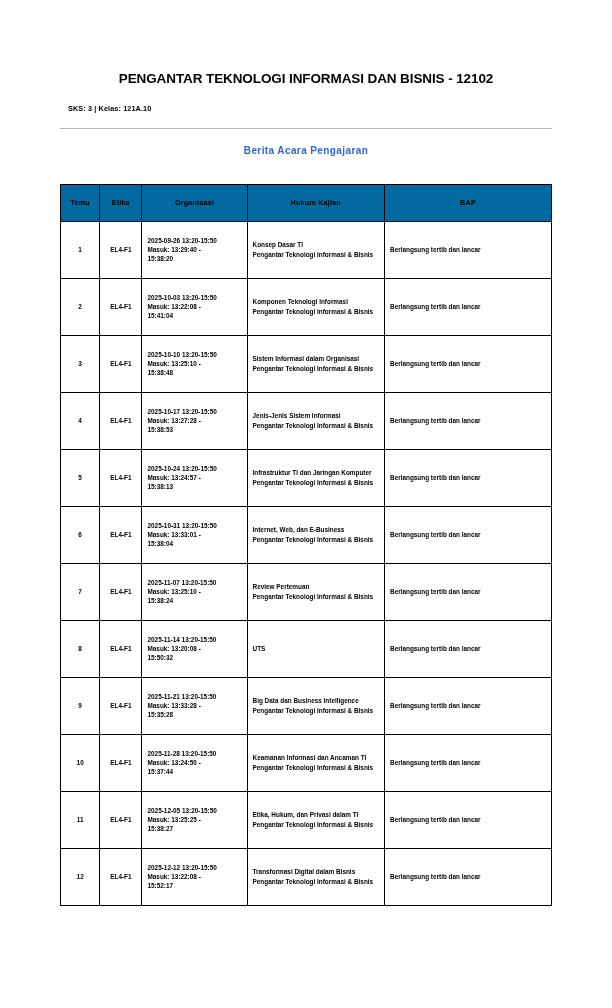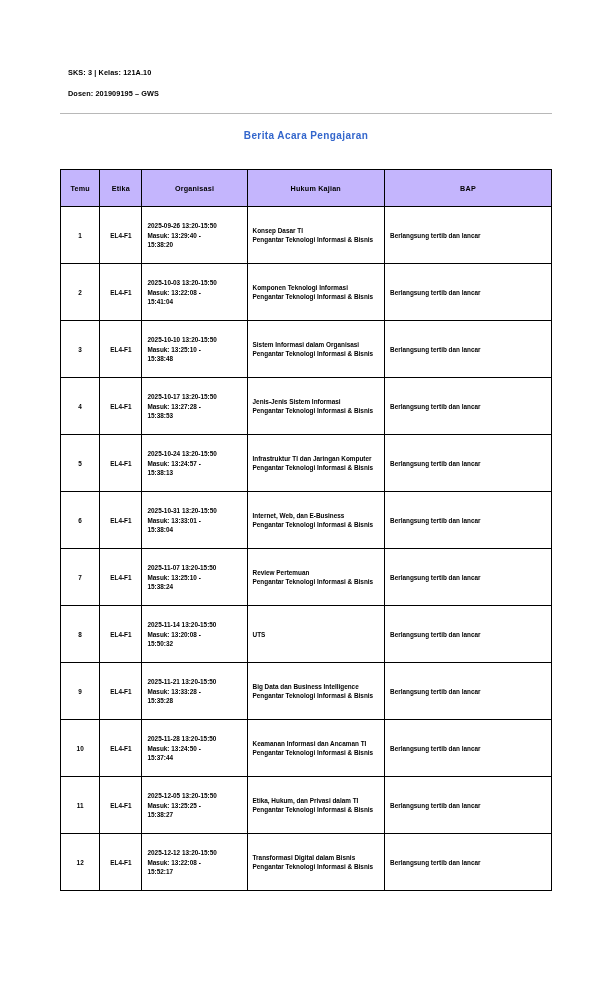--- a/index.html
+++ b/index.html
@@ -66,21 +66,21 @@
   }
 
   table.bap th,
   table.bap td {
     border: 1px solid #000000;
     vertical-align: middle;
     padding: 4px 5px;
   }
 
   table.bap thead th {
-    background: #c4b5fd;
+    background: #0369a1;
     color: #000000;
     font-size: 7.2px;
     font-weight: bold;
     text-align: center;
     height: 28px;
     letter-spacing: 0.2px;
   }
 
   .col-temu  { width: 8.0%; }
   .col-ruang { width: 8.6%; }
@@ -109,24 +109,24 @@
   td.c-bahan .ln,
   td.c-hadir .ln {
     white-space: normal;
   }
 </style>
 </head>
 <body>
 
 <div class="page">
 
+  <h1 class="doc-title">PENGANTAR TEKNOLOGI INFORMASI DAN BISNIS - 12102</h1>
 
   <div class="meta-block">
     <div class="meta-line">SKS: 3 | Kelas: 121A.10</div>
-    <div class="meta-line">Dosen: 201909195 – GWS</div>
   </div>
 
   <hr class="divider">
 
   <div class="section-title">Berita Acara Pengajaran</div>
 
   <table class="bap">
     <colgroup>
       <col class="col-temu">
       <col class="col-ruang">

